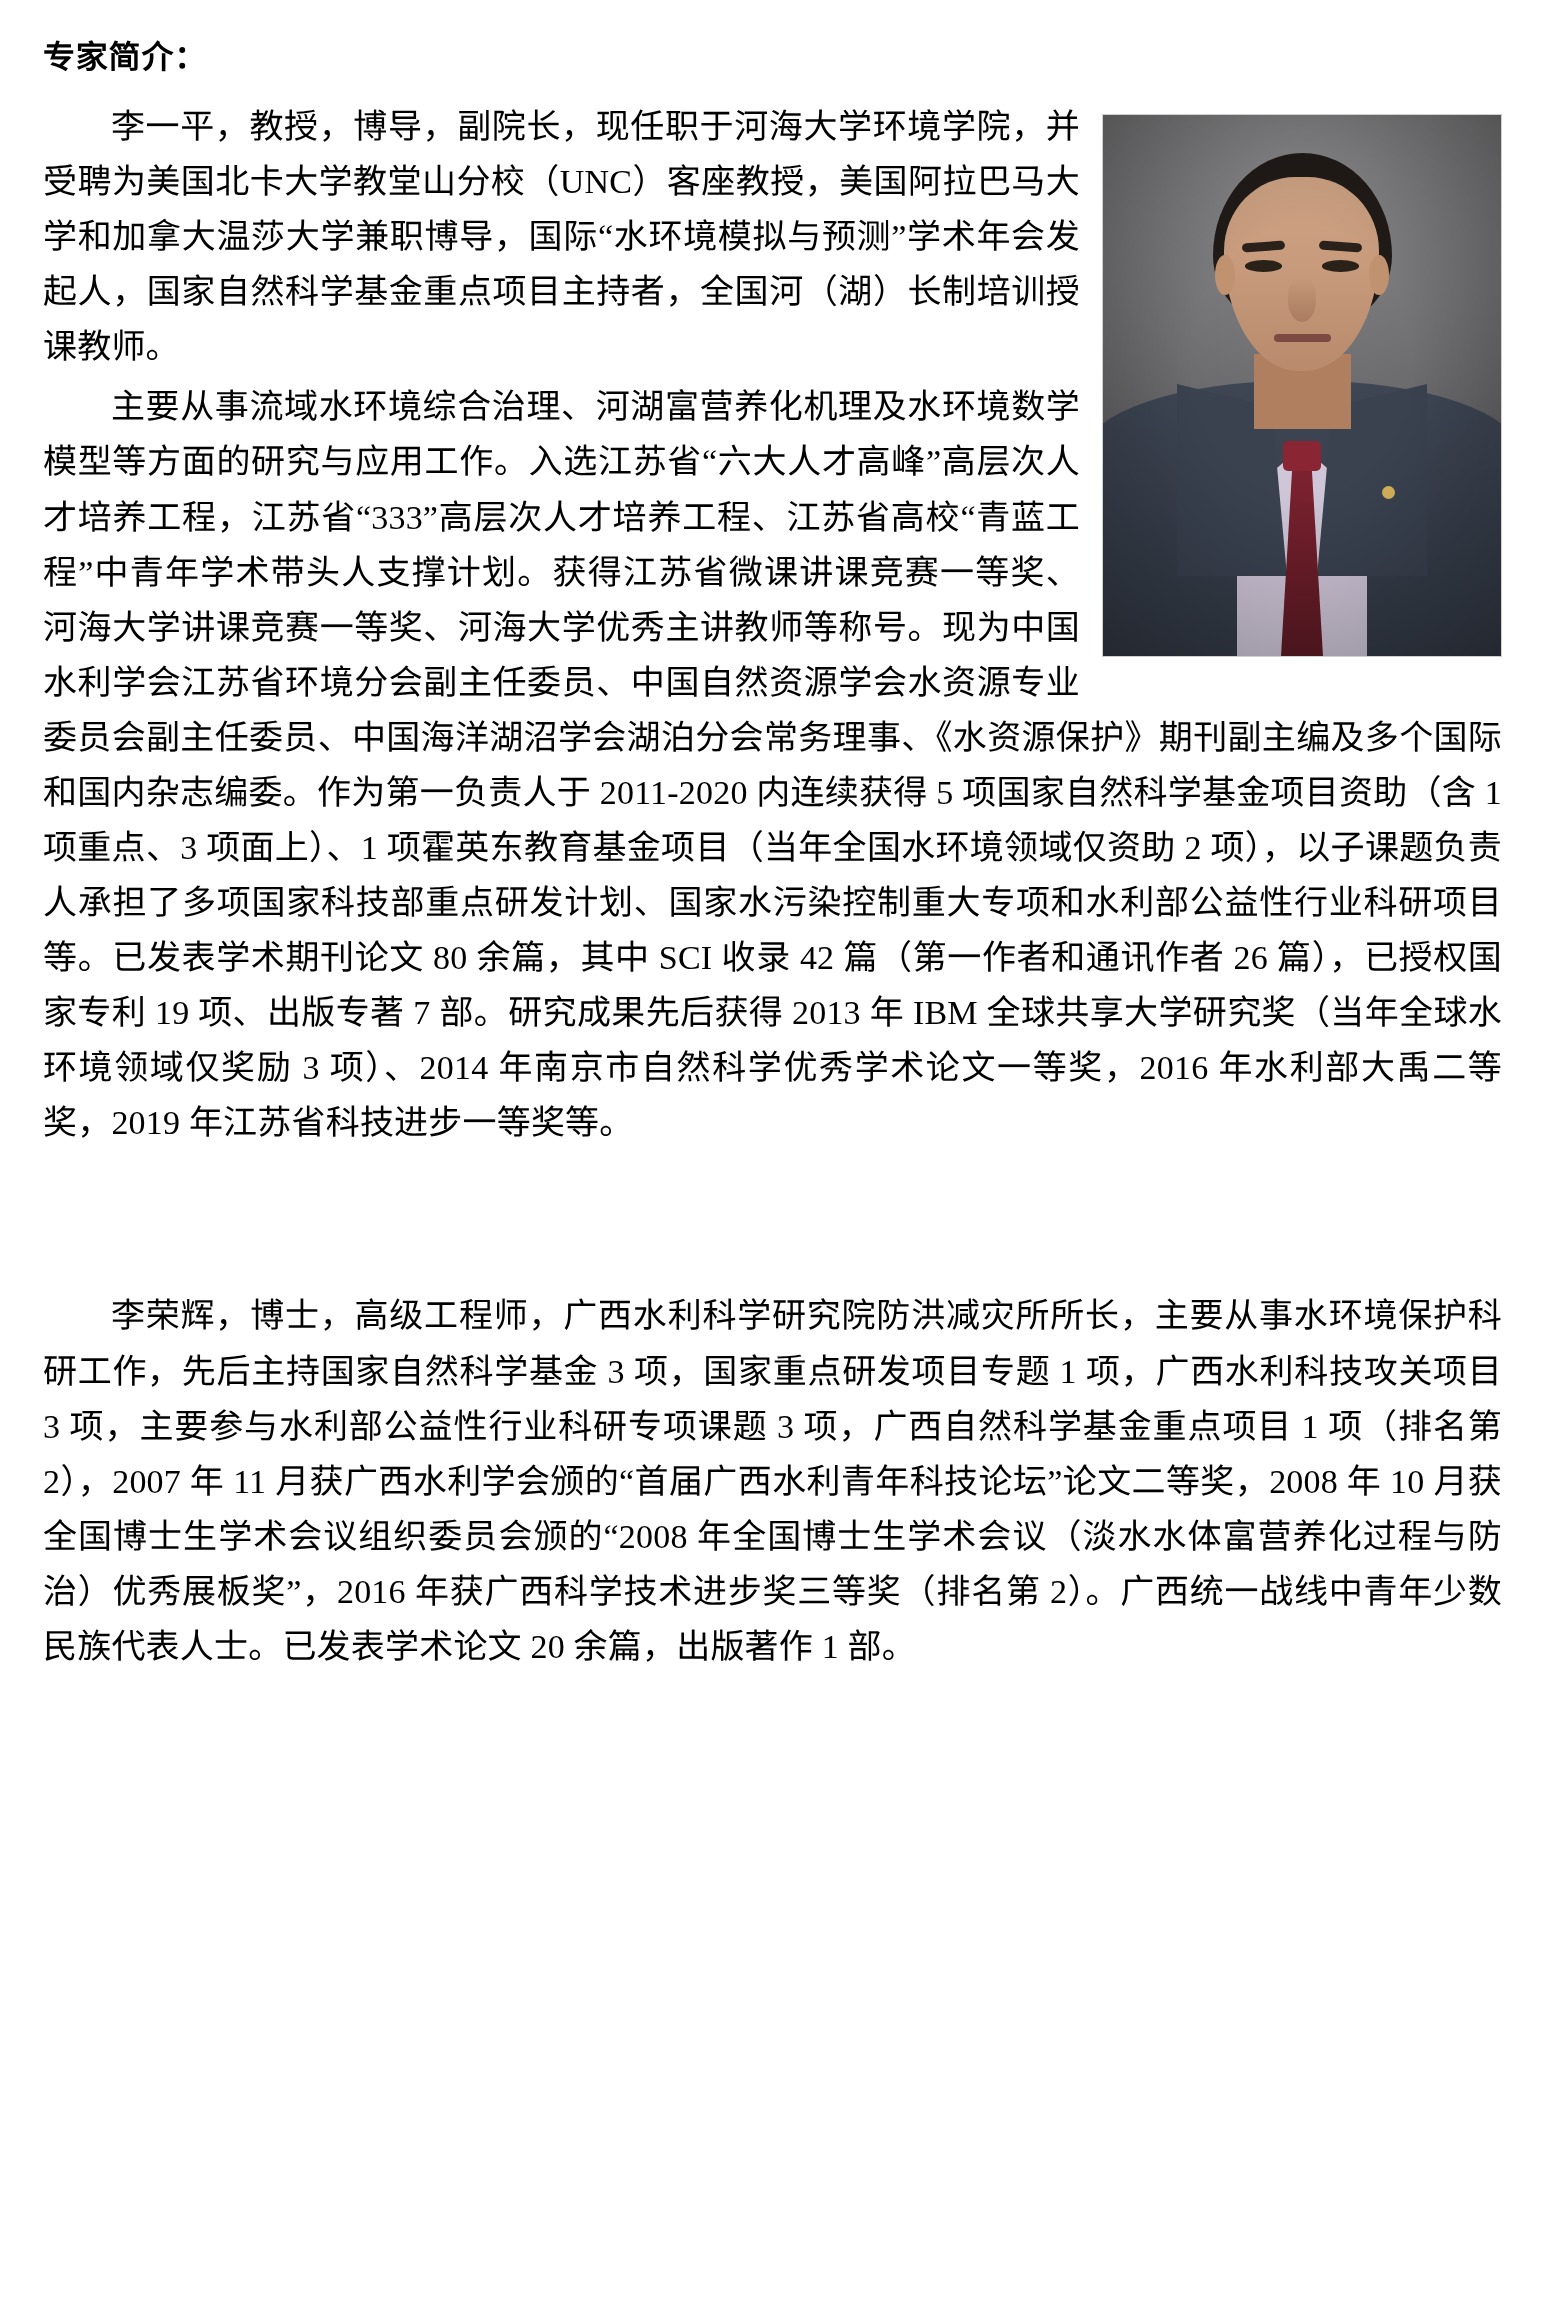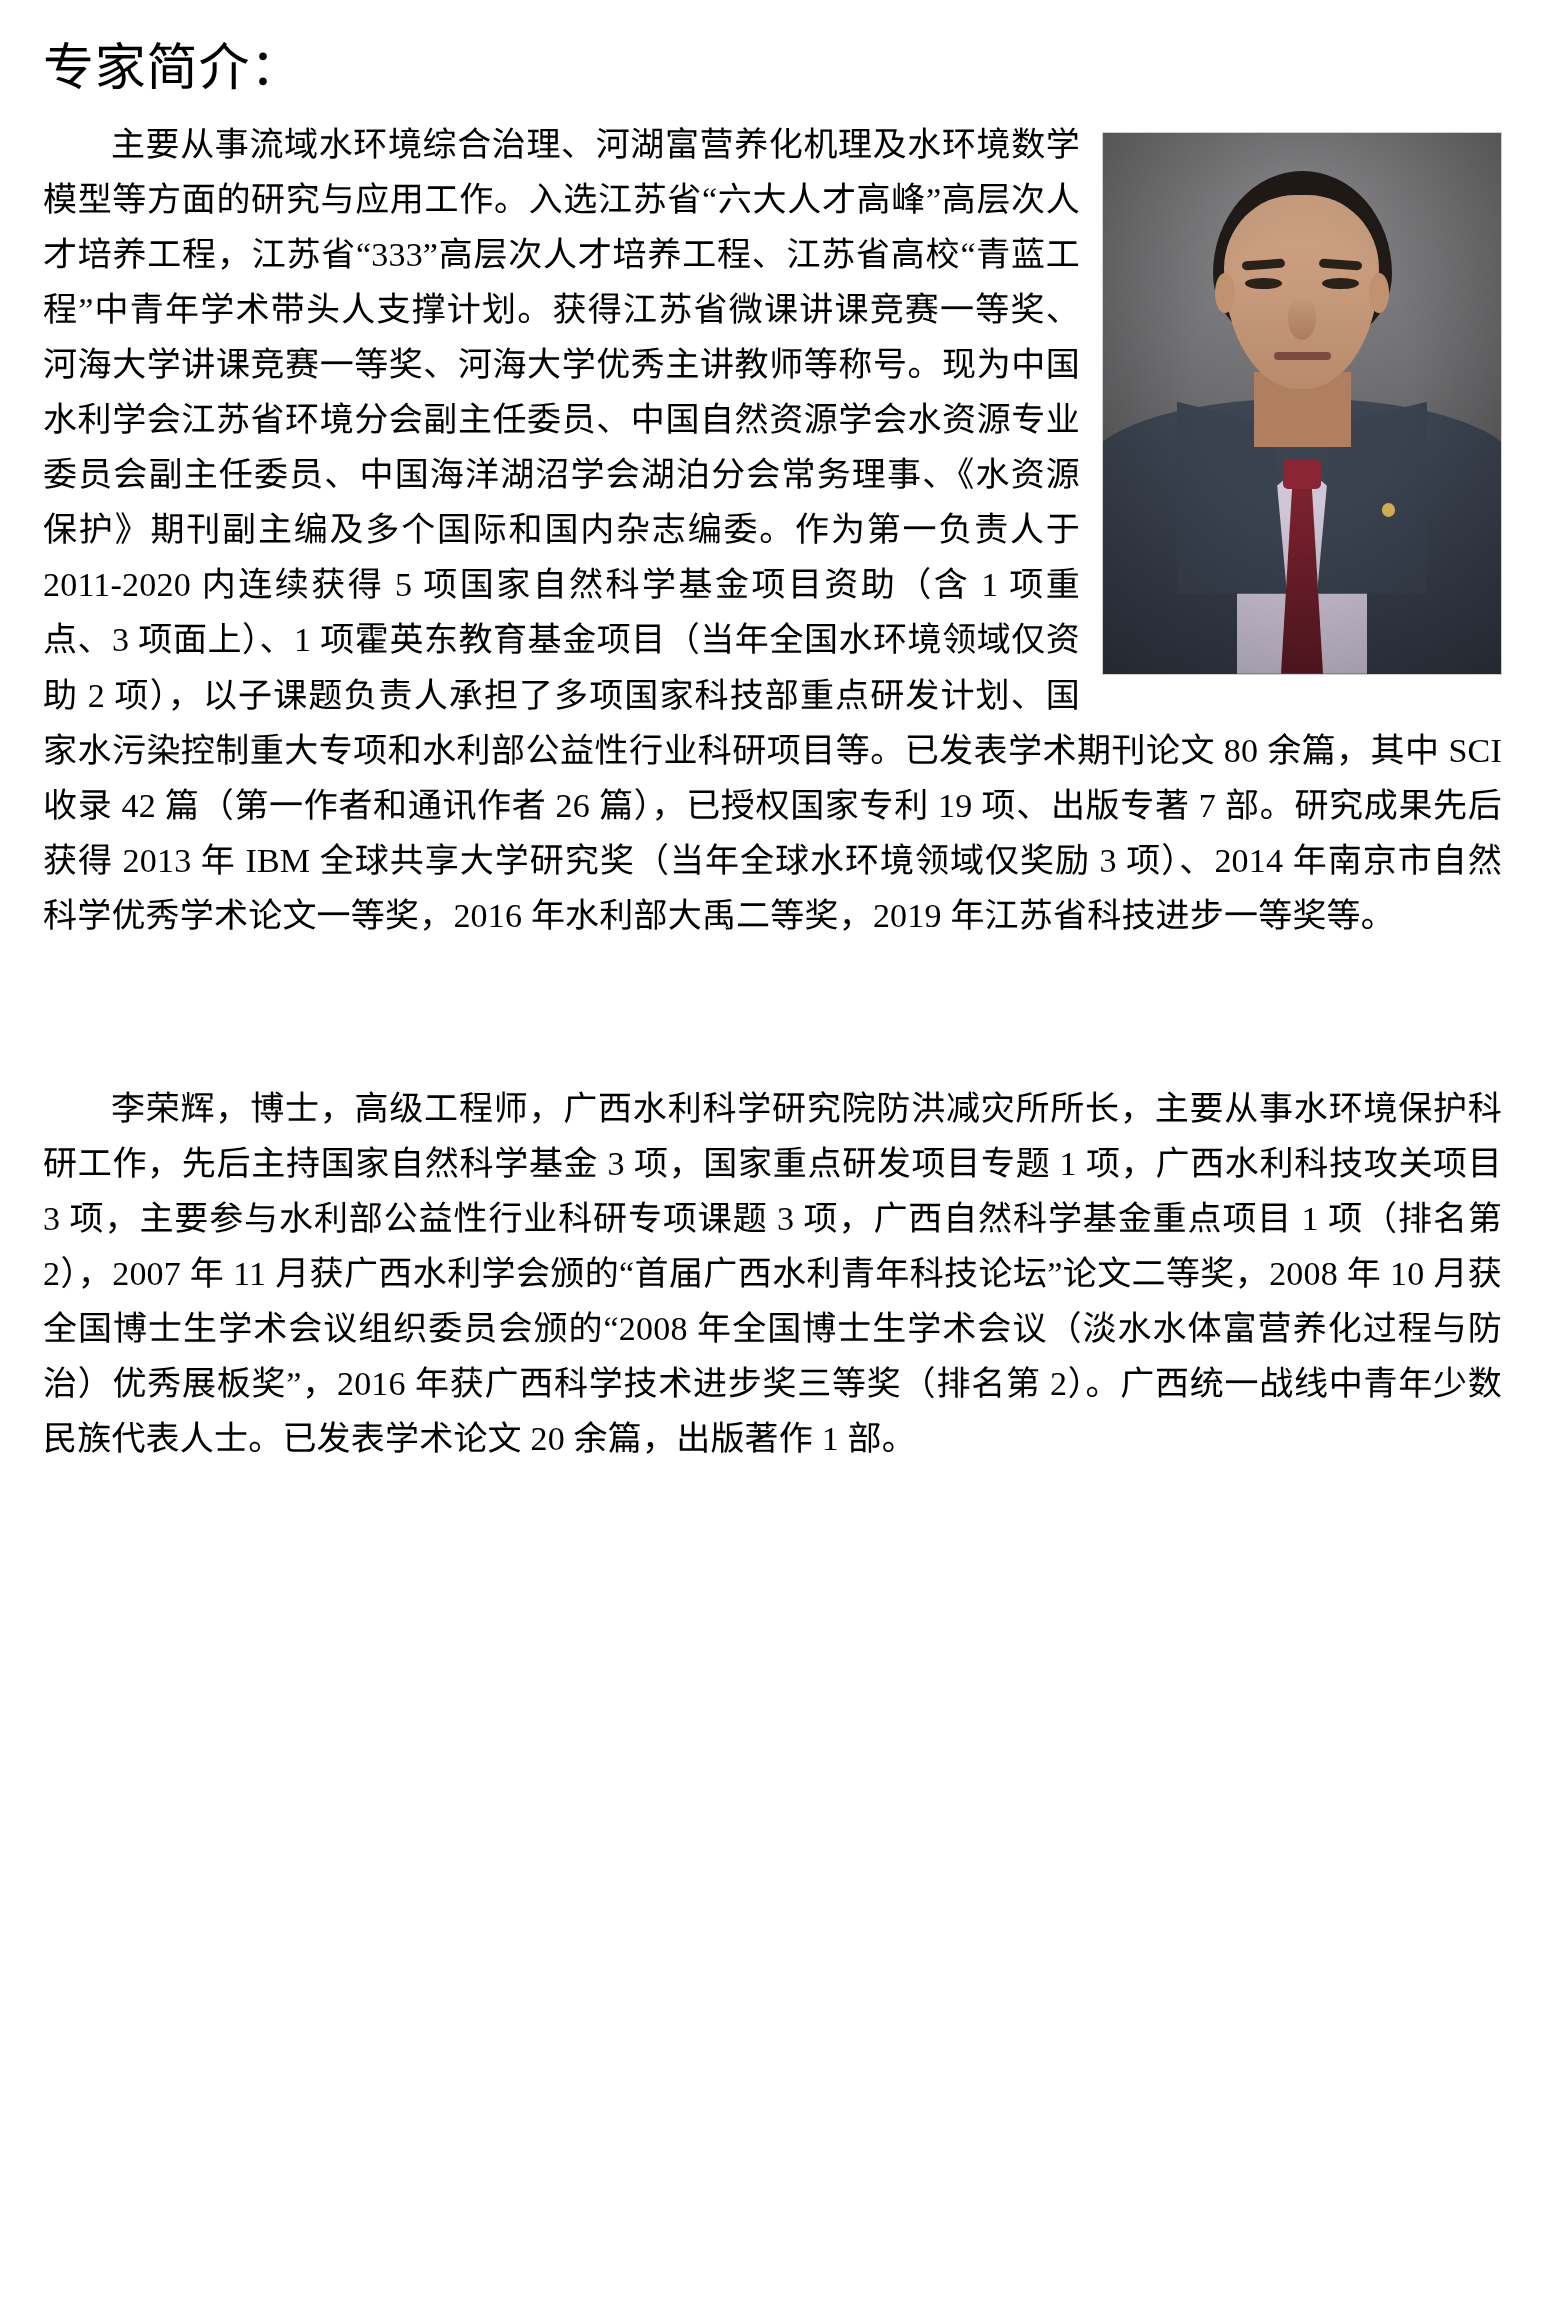--- a/index.html
+++ b/index.html
@@ -17,25 +17,25 @@
   }
   .page {
     position: relative;
     width: 1564px;
     min-height: 2319px;
     box-sizing: border-box;
     padding: 37px 62px 50px 43px;
   }
 
   .doc-heading {
-    font-size: 51px;
-    font-weight: 400;
+    font-size: 32px;
+    font-weight: 700;
     letter-spacing: 0.8px;
     line-height: 1.25;
-    margin: 0 0 16px 0;
+    margin: 0 0 22px 0;
   }
 
   .portrait {
     float: right;
     width: 398px;
     height: 541px;
     margin: 15px 0 8.3px 22px;
     border: 0.8px solid #cfcfcf;
     overflow: hidden;
     position: relative;
@@ -239,20 +239,21 @@
     <div class="ear-r"></div>
     <div class="brow-l"></div>
     <div class="brow-r"></div>
     <div class="eye-l"></div>
     <div class="eye-r"></div>
     <div class="nose"></div>
     <div class="mouth"></div>
     <div class="vign"></div>
   </div>
 
+  <p class="para">李一平，教授，博导，副院长，现任职于河海大学环境学院，并受聘为美国北卡大学教堂山分校（UNC）客座教授，美国阿拉巴马大学和加拿大温莎大学兼职博导，国际“水环境模拟与预测”学术年会发起人，国家自然科学基金重点项目主持者，全国河（湖）长制培训授课教师。</p>
   <p class="para">主要从事流域水环境综合治理、河湖富营养化机理及水环境数学模型等方面的研究与应用工作。入选江苏省“六大人才高峰”高层次人才培养工程，江苏省“333”高层次人才培养工程、江苏省高校“青蓝工程”中青年学术带头人支撑计划。获得江苏省微课讲课竞赛一等奖、河海大学讲课竞赛一等奖、河海大学优秀主讲教师等称号。现为中国水利学会江苏省环境分会副主任委员、中国自然资源学会水资源专业委员会副主任委员、中国海洋湖沼学会湖泊分会常务理事、《水资源保护》期刊副主编及多个国际和国内杂志编委。作为第一负责人于 2011-2020 内连续获得 5 项国家自然科学基金项目资助（含 1 项重点、3 项面上）、1 项霍英东教育基金项目（当年全国水环境领域仅资助 2 项），以子课题负责人承担了多项国家科技部重点研发计划、国家水污染控制重大专项和水利部公益性行业科研项目等。已发表学术期刊论文 80 余篇，其中 SCI 收录 42 篇（第一作者和通讯作者 26 篇），已授权国家专利 19 项、出版专著 7 部。研究成果先后获得 2013 年 IBM 全球共享大学研究奖（当年全球水环境领域仅奖励 3 项）、2014 年南京市自然科学优秀学术论文一等奖，2016 年水利部大禹二等奖，2019 年江苏省科技进步一等奖等。</p>
 
   <div class="clearfix"></div>
   <div class="spacer"></div>
 
   <p class="para">李荣辉，博士，高级工程师，广西水利科学研究院防洪减灾所所长，主要从事水环境保护科研工作，先后主持国家自然科学基金 3 项，国家重点研发项目专题 1 项，广西水利科技攻关项目 3 项，主要参与水利部公益性行业科研专项课题 3 项，广西自然科学基金重点项目 1 项（排名第 2），2007 年 11 月获广西水利学会颁的“首届广西水利青年科技论坛”论文二等奖，2008 年 10 月获全国博士生学术会议组织委员会颁的“2008 年全国博士生学术会议（淡水水体富营养化过程与防治）优秀展板奖”，2016 年获广西科学技术进步奖三等奖（排名第 2）。广西统一战线中青年少数民族代表人士。已发表学术论文 20 余篇，出版著作 1 部。</p>
 
 </div>
 
 

